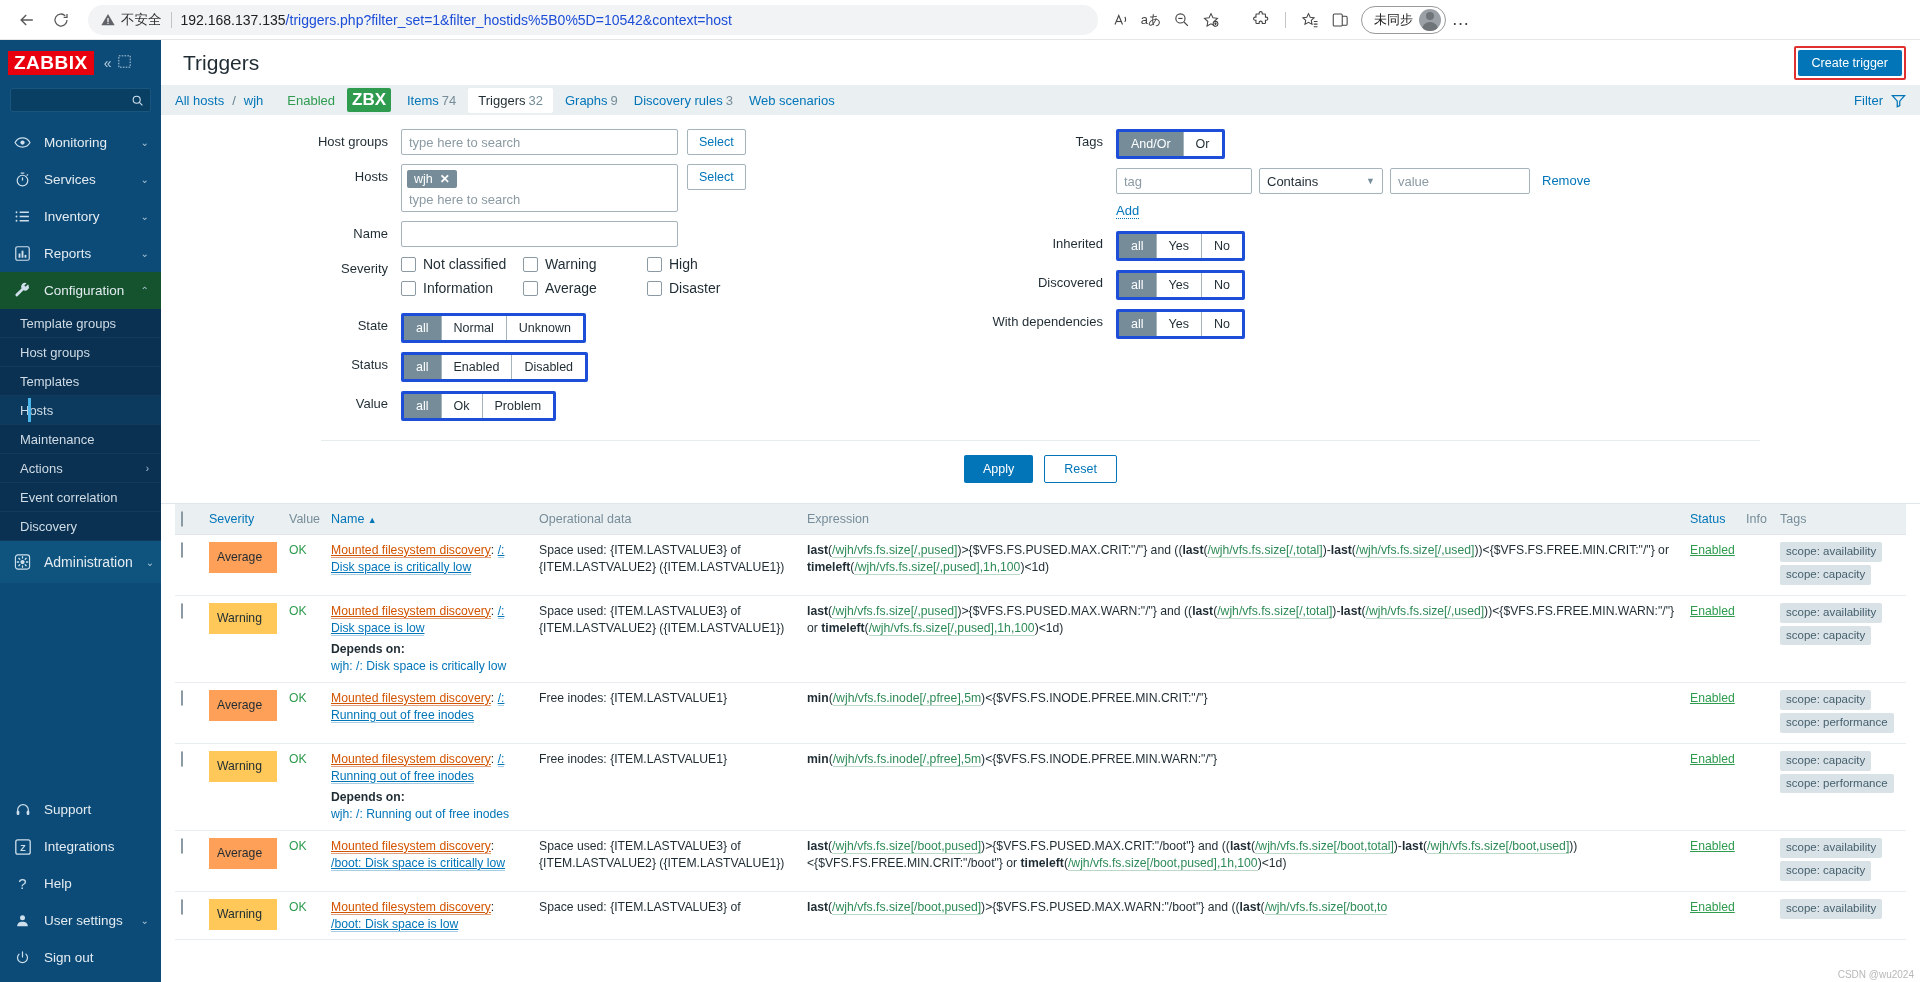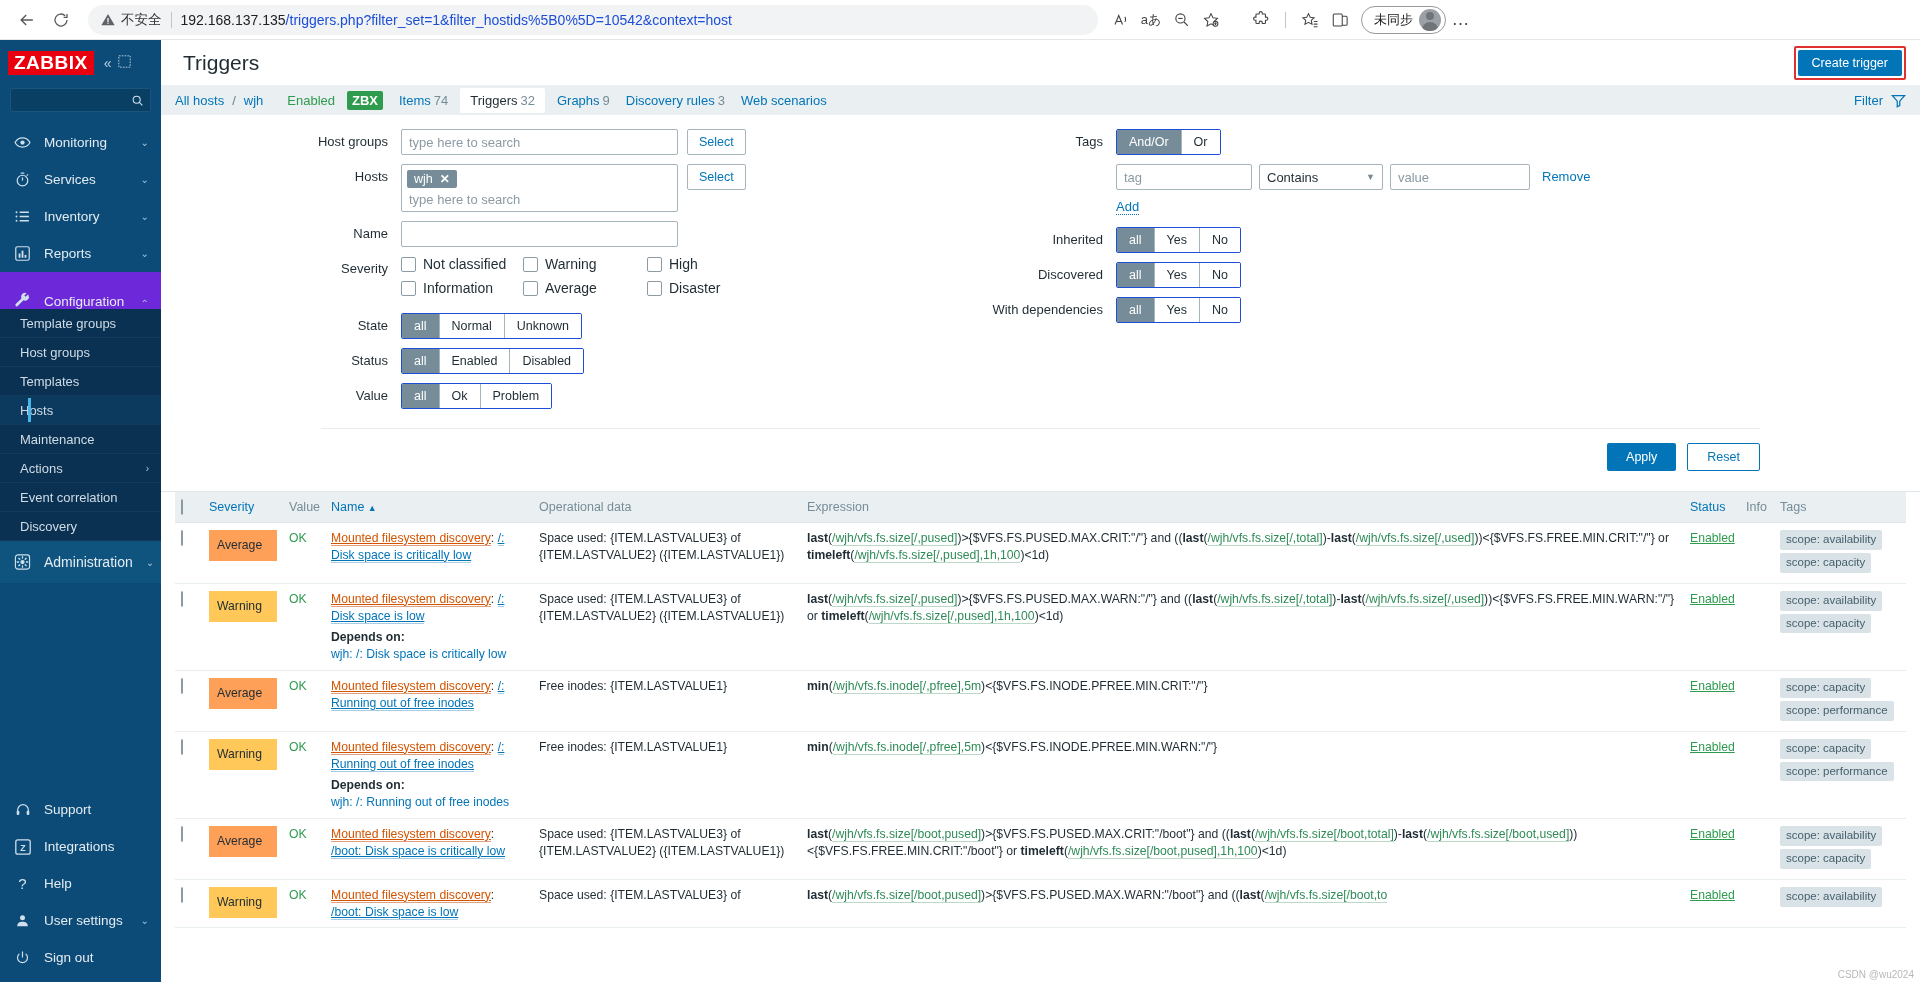--- a/index.html
+++ b/index.html
@@ -62,21 +62,21 @@
   .sb-search {
     margin: 2px 10px 12px 10px; height: 24px; background: #0a3f64;
     border: 1px solid #19567f; border-radius: 2px; display: flex;
     align-items: center; justify-content: flex-end; padding-right: 6px;
   }
   .sb-item {
     display: flex; align-items: center; height: 37px; padding-left: 14px;
     font-size: 13.5px; color: #e4ecf2; gap: 13px; position: relative;
   }
   .sb-item .ico { width: 17px; display: flex; align-items: center; justify-content: center; flex:none;}
-  .sb-item.active { background: #6d28d9; align-items: flex-end; }
+  .sb-item.active { background: #14532d; }
   .sb-item.adminbg { background: #0e547f; }
   .sb-sub {
     background: #0a3152; padding-left: 20px; height: 29px; display: flex;
     align-items: center; font-size: 13px; color: #cfdbe5;
     border-bottom: 1px solid #123a5a; position: relative;
   }
   .sb-sub.sel { background: #0c3a5e; }
   .sb-sub.sel::before {
     content: ""; position: absolute; left: 28px; top: 2px; bottom: 2px;
     width: 3px; background: #49b5e8;
@@ -101,21 +101,21 @@
   }
 
   .crumb-bar {
     background: #eaeff2; height: 30px; display: flex; align-items: center;
     padding: 0 14px 0 14px; font-size: 13px; gap: 0; flex: none; position: relative;
   }
   .crumb-bar a { color: #0275b8; text-decoration: none; margin: 0 8px; }
   .crumb-bar .sep { color: #67808c; }
   .crumb-bar .enabled { color: #2e9b4e; margin: 0 12px 0 16px; }
   .zbx-tag {
-    background: #2e9b4e; color: #fff; font-size: 13px; font-weight: bold;
+    background: #2e9b4e; color: #fff; font-size: 17px; font-weight: bold;
     padding: 2px 5px; border-radius: 2px; margin-right: 8px;
   }
   .crumb-bar .cnt { color: #768d99; margin-left: 3px; }
   .crumb-bar .tab-sel {
     background: #fff; color: #1f2c33; padding: 5px 10px; border-radius: 2px;
     margin: 0 4px;
   }
   .crumb-right { margin-left: auto; display: flex; align-items: center; gap: 8px; color: #0275b8; }
 
   
@@ -149,35 +149,35 @@
   }
   .chip .x { font-size: 12px; font-weight: bold; }
   .ms-ph { font-size: 13px; color: #8b9aa3; padding: 4px 2px 1px 2px; }
   .btn-select {
     border: 1px solid #a5b3bb; background: #fff; color: #0275b8; font-size: 12.5px;
     padding: 5px 11px; margin-left: 9px; border-radius: 2px; font-family: inherit;
   }
   .chk-grid { display: flex; flex-wrap: wrap; width: 420px; }
   .chk-item { width: 122px; display: flex; align-items: center; gap: 7px; font-size: 14px; color: #1f2c33; margin-bottom: 8px; }
   .chk-box { width: 15px; height: 15px; border: 1px solid #8b9aa3; background: #fff; border-radius: 2px; flex:none;}
-  .radioset { display: flex; border: 1px solid #1d4ed8; border-radius: 2px; overflow: hidden; width: fit-content; }
+  .radioset { display: flex; border: 3px solid #1d4ed8; border-radius: 2px; overflow: hidden; width: fit-content; }
   .radioset div {
     font-size: 12.5px; padding: 5px 12px; background: #fff; color: #1f2c33;
     border-right: 1px solid #a5b3bb;
   }
   .radioset div:last-child { border-right: none; }
   .radioset div.on { background: #768d99; color: #fff; }
   .fselect {
     height: 26px; border: 1px solid #a5b3bb; background: #fff; font-size: 13px;
     padding: 0 7px; width: 124px; border-radius: 2px; display: flex; align-items: center;
     justify-content: space-between; color: #1f2c33;
   }
   .link-blue { color: #0275b8; font-size: 13px; text-decoration: none; border-bottom: 1px dotted #0275b8; }
   .link-plain { color: #0275b8; font-size: 13px; text-decoration: none; }
-  .filter-actions { display: flex; justify-content: flex-end; gap: 11px; padding: 14px 0 16px 0; border-top: 1px solid #e7ecef; margin: 10px 160px 0 160px;}
+  .filter-actions { display: flex; justify-content: center; gap: 11px; padding: 14px 0 16px 0; border-top: 1px solid #e7ecef; margin: 10px 160px 0 160px;}
   .btn-apply { background: #0275b8; color:#fff; border:none; font-size:12.5px; padding:6px 19px; border-radius:2px; font-family:inherit;}
   .btn-reset { background: #fff; color:#0275b8; border:1px solid #0275b8; font-size:12.5px; padding:6px 19px; border-radius:2px; font-family:inherit;}
 
   
   .tbl-wrap { flex: 1; overflow: hidden; background: #fff; padding: 0 14px; }
   table.trig { width: 100%; border-collapse: collapse; table-layout: fixed; }
   table.trig th {
     background: #eaeff2; font-size: 12.5px; color: #768d99; font-weight: normal;
     text-align: left; padding: 8px 6px; border-bottom: 1px solid #dfe5e9; vertical-align: middle;
   }

